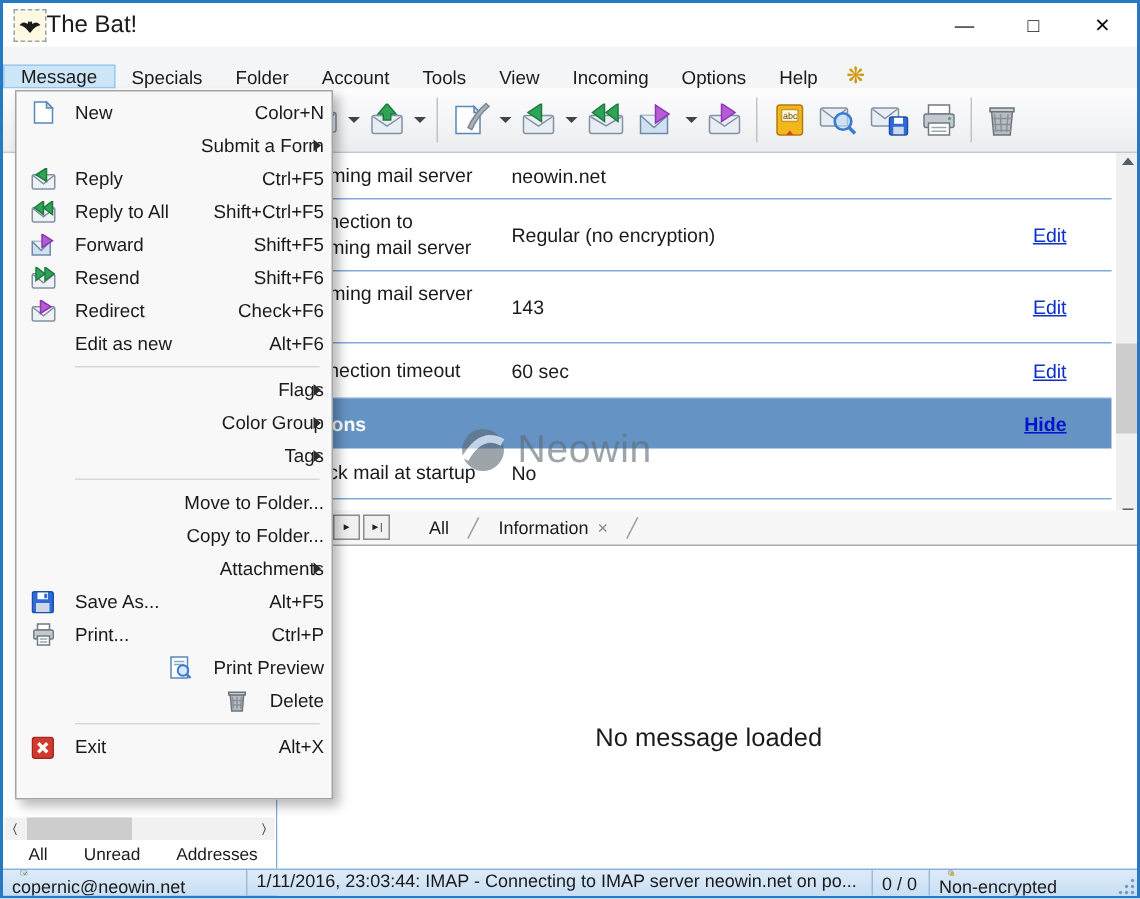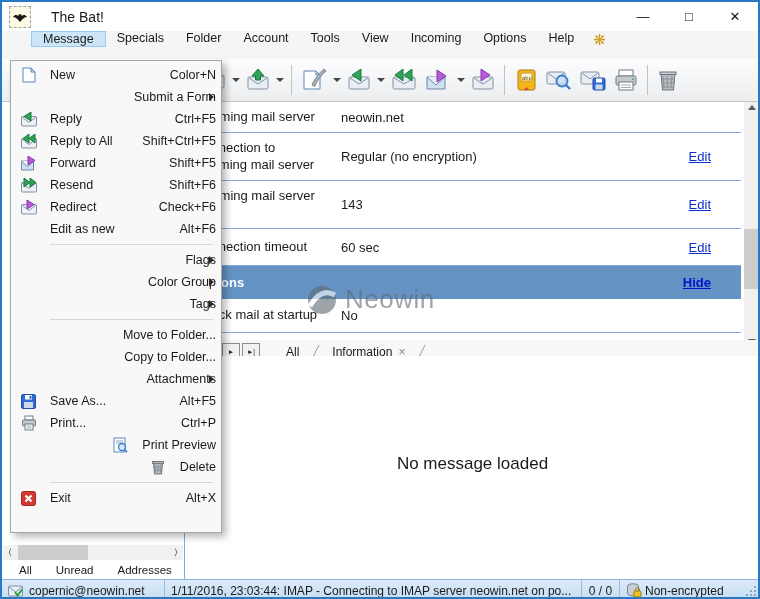--- a/index.html
+++ b/index.html
@@ -4,26 +4,26 @@
 <style>
   html,body{margin:0;padding:0;background:#fff;}
   #app{position:relative;width:760px;height:599px;box-sizing:border-box;
        border:2px solid #2779c4;background:#fff;overflow:hidden;
        font-family:"Liberation Sans",sans-serif;color:#1a1a1a;}
   
   .titlebar{position:absolute;left:0;top:0;right:0;height:29px;background:#fff;
             display:flex;align-items:center;}
   .app-icon{margin-left:7px;width:20px;height:20px;display:flex;align-items:center;justify-content:center;
             border:1px dashed #9aa4ad;background:#fdf9e2;}
-  .title-text{margin-left:20px;font-size:14px;}
+  .title-text{margin-left:0;font-size:16px;}
   .win-controls{margin-left:auto;display:flex;height:100%;}
   .wc{width:46px;display:flex;align-items:center;justify-content:center;font-size:13px;color:#111;}
   
   .menubar{position:absolute;left:0;top:29px;right:0;height:28px;background:#f4f5f6;
-           display:flex;align-items:flex-start;font-size:12.5px;padding-left:29px;}
+           display:flex;align-items:flex-end;font-size:12.5px;}
   .mb-item{display:flex;align-items:center;padding:0 11px;box-sizing:border-box;}
   .mb-item.active{background:#cde6f7;border:1px solid #9ac9ef;}
   .mb-gear{display:flex;align-items:center;padding:0 8px;color:#cf9a0f;font-size:15px;}
   
   .toolbar{position:absolute;left:0;top:57px;right:0;height:43px;
            background:linear-gradient(#fdfdfe,#ebedef);border-bottom:1px solid #c3c8cd;
            display:flex;align-items:center;padding-left:196px;box-sizing:border-box;}
   .tbtn{height:36px;display:flex;align-items:center;justify-content:center;padding:0 4px;}
   .tdrop{width:12px;height:36px;display:flex;align-items:center;justify-content:center;}
   .tdrop i{width:0;height:0;border-left:4px solid transparent;border-right:4px solid transparent;
@@ -62,28 +62,28 @@
              opacity:.6;pointer-events:none;z-index:5;}
   .watermark .wm-text{font-size:26px;color:#5d6a74;letter-spacing:.5px;}
   
   .tabbar{position:absolute;left:183px;top:338px;width:575px;height:24px;background:#f7f7f7;
           border-bottom:1px solid #ababab;display:flex;align-items:center;font-size:12px;box-sizing:border-box;}
   .navbtn{width:16px;height:15px;border:1px solid #8d8d8d;background:#f1f1f1;display:flex;
           align-items:center;justify-content:center;font-size:6.5px;color:#222;margin-right:2px;}
   .ttab{padding:2px 10px;display:flex;align-items:center;gap:6px;}
   .ttab .close{color:#8a8a8a;font-size:12px;}
   
-  .msgpane{position:absolute;left:183px;top:354px;width:575px;height:215px;background:#fff;
+  .msgpane{position:absolute;left:183px;top:382px;width:575px;height:215px;background:#fff;
            display:flex;align-items:center;justify-content:center;font-size:17px;color:#1a1a1a;}
   
   .statusbar{position:absolute;left:0;top:577px;right:0;height:18px;
              background:linear-gradient(#ddebfa,#c7def3);border-top:1px solid #8ab4dd;
              display:flex;align-items:center;font-size:12px;}
-  .sseg{display:flex;align-items:flex-end;height:100%;border-right:1px solid #9cbcd9;
-        padding:0 6px;box-sizing:border-box;white-space:nowrap;overflow:hidden;}
+  .sseg{display:flex;align-items:flex-start;height:100%;border-right:1px solid #9cbcd9;
+        padding:0 6px;box-sizing:border-box;white-space:nowrap;overflow:hidden;flex-direction:column;}
   .sseg.account{width:163px;}
   .sseg.stat{width:417px;}
   .sseg.counter{width:38px;justify-content:center;}
   .sseg.enc{border-right:none;flex:1;}
   .grip{position:absolute;right:1px;bottom:1px;}
   
   .menu{position:absolute;left:8px;top:58px;width:212px;height:473px;background:#f8f8f8;
         border:1px solid #a5a5a5;box-shadow:4px 4px 7px rgba(0,0,0,.28);z-index:50;
         padding-top:3px;box-sizing:border-box;font-size:12.5px;}
   .mi{height:22px;display:flex;align-items:center;padding:0 5px 0 8px;position:relative;justify-content:flex-end;}

